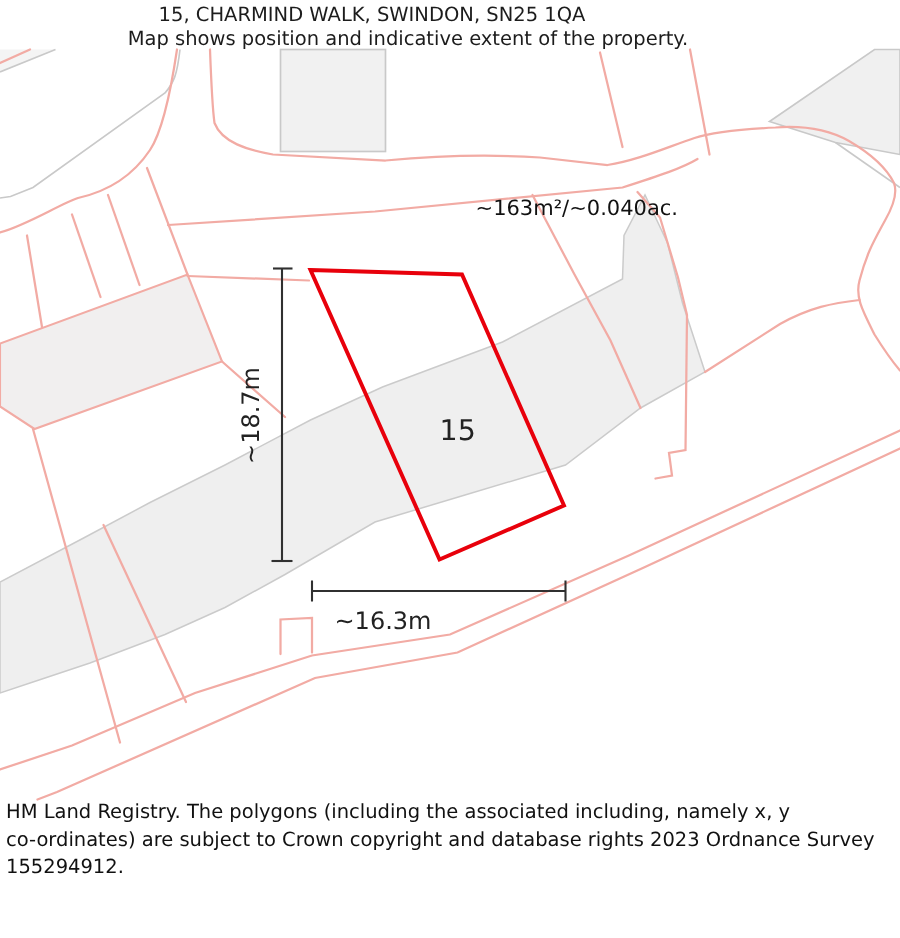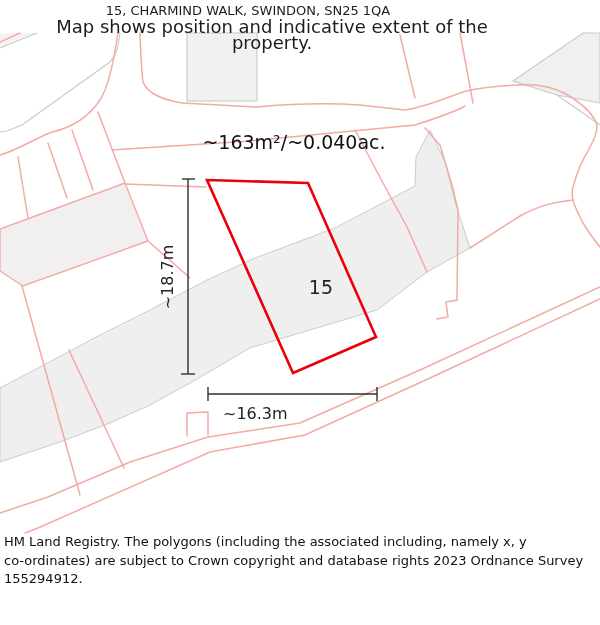--- a/index.html
+++ b/index.html
@@ -1,25 +1,25 @@
 <!DOCTYPE html>
 <html><head>
 <meta charset="utf-8">
 <style>
   html,body{margin:0;padding:0;background:#ffffff;}
   body{width:600px;height:625px;position:relative;overflow:hidden;
        font-family:"DejaVu Sans","Liberation Sans",sans-serif;color:#1c1c1c;}
   .abs{position:absolute;}
   #titleblock{left:0;top:0;width:496px;text-align:center;}
   #title-line1{font-size:13px;line-height:17px;padding-top:2px;}
-  #title-line2{font-size:18px;line-height:16px;margin-left:48px;}
+  #title-line2{font-size:13px;line-height:16px;margin-left:48px;}
   #map{left:0;top:0;width:600px;height:625px;}
-  #area-label{left:148px;top:131px;width:292px;text-align:center;
-              font-size:19px;color:#111;}
-  #plot-label{left:293px;top:276px;width:40px;text-align:right;
+  #area-label{left:160px;top:131px;width:292px;text-align:right;
+              font-size:14px;color:#111;}
+  #plot-label{left:293px;top:276px;width:40px;text-align:left;
               font-size:19px;color:#222;}
   #dimv-label{left:167px;top:277px;transform:translate(-50%,-50%) rotate(-90deg);
               font-size:16px;color:#222;white-space:nowrap;}
   #dimh-label{left:223px;top:404px;width:140px;text-align:left;
               font-size:16px;color:#222;}
   #footer{left:4px;top:533px;width:592px;font-size:13px;line-height:18.6px;color:#111;}
 </style>
 </head>
 <body>
 

